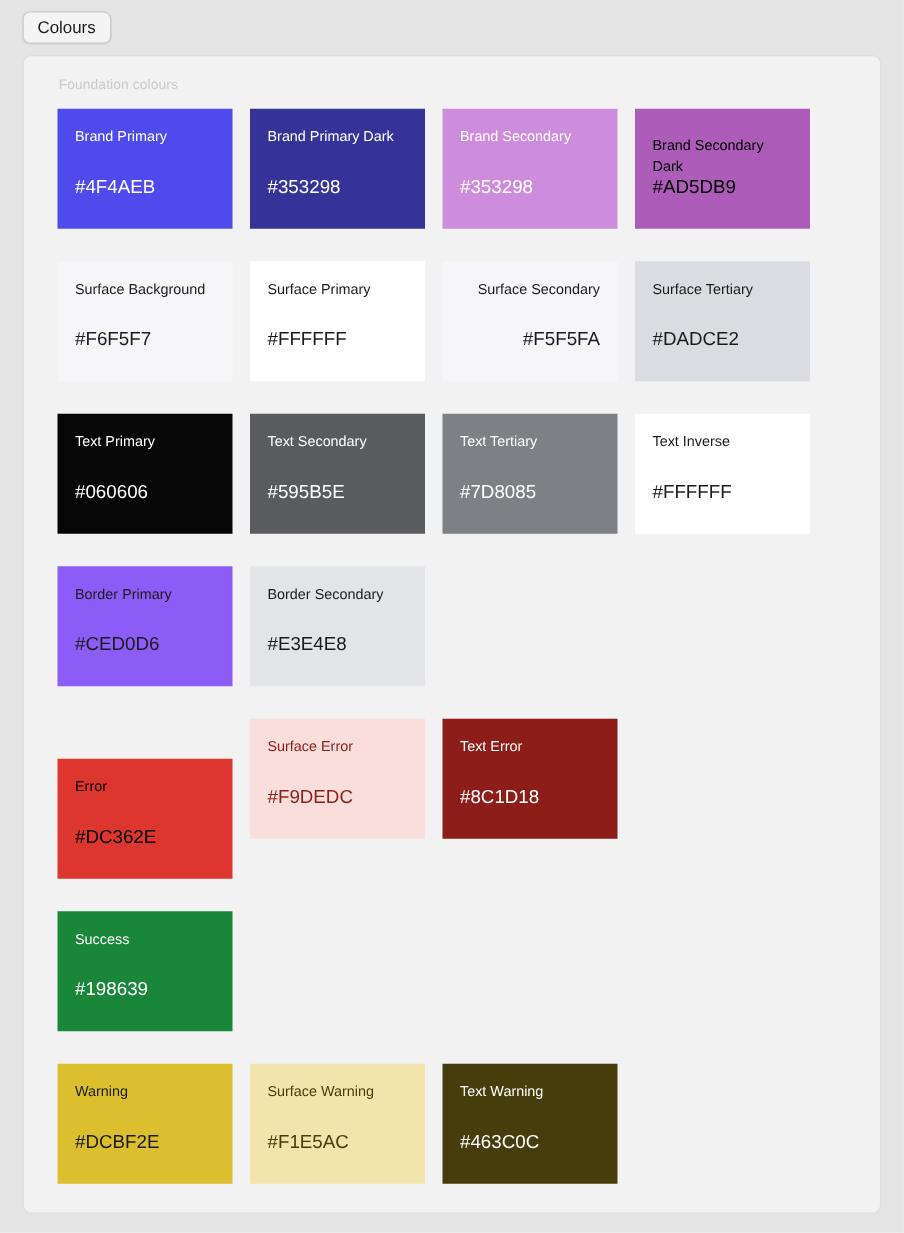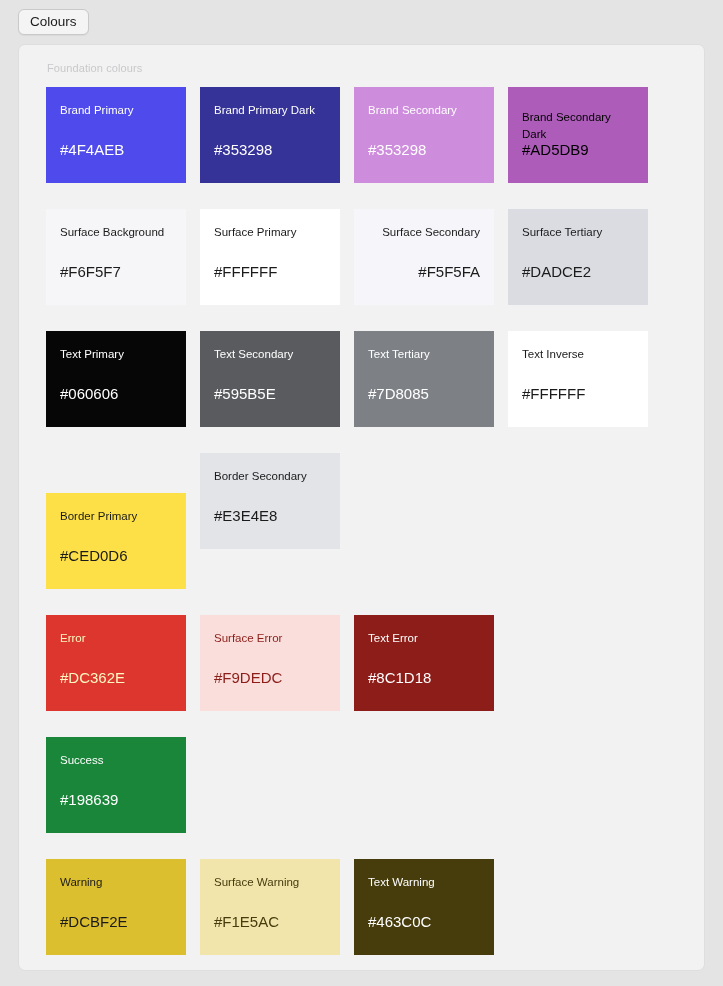--- a/index.html
+++ b/index.html
@@ -152,31 +152,31 @@
         <div class="swatch" style="background: rgb(125, 128, 133); color: rgb(255, 255, 255);">
           <div class="swatch-name">Text Tertiary</div>
           <div class="swatch-hex">#7D8085</div>
         </div>
         <div class="swatch" style="background: rgb(255, 255, 255); color: rgb(27, 27, 27);">
           <div class="swatch-name">Text Inverse</div>
           <div class="swatch-hex">#FFFFFF</div>
         </div>
       </div>
       <div class="row">
-        <div class="swatch" style="background: #fde047; color: rgb(27, 27, 27); margin-top: 40px;">
+        <div class="swatch" style="background: #8b5cf6; color: rgb(27, 27, 27);">
           <div class="swatch-name">Border Primary</div>
           <div class="swatch-hex">#CED0D6</div>
         </div>
         <div class="swatch" style="background: rgb(227, 228, 232); color: rgb(27, 27, 27);">
           <div class="swatch-name">Border Secondary</div>
           <div class="swatch-hex">#E3E4E8</div>
         </div>
       </div>
       <div class="row">
-        <div class="swatch" style="background: rgb(220, 54, 46); color: #fef9c3;">
+        <div class="swatch" style="background: rgb(220, 54, 46); color: #000000; margin-top: 32px;">
           <div class="swatch-name">Error</div>
           <div class="swatch-hex">#DC362E</div>
         </div>
         <div class="swatch" style="background: rgb(249, 222, 220); color: rgb(140, 29, 24);">
           <div class="swatch-name">Surface Error</div>
           <div class="swatch-hex">#F9DEDC</div>
         </div>
         <div class="swatch" style="background: rgb(140, 29, 24); color: rgb(255, 255, 255);">
           <div class="swatch-name">Text Error</div>
           <div class="swatch-hex">#8C1D18</div>

